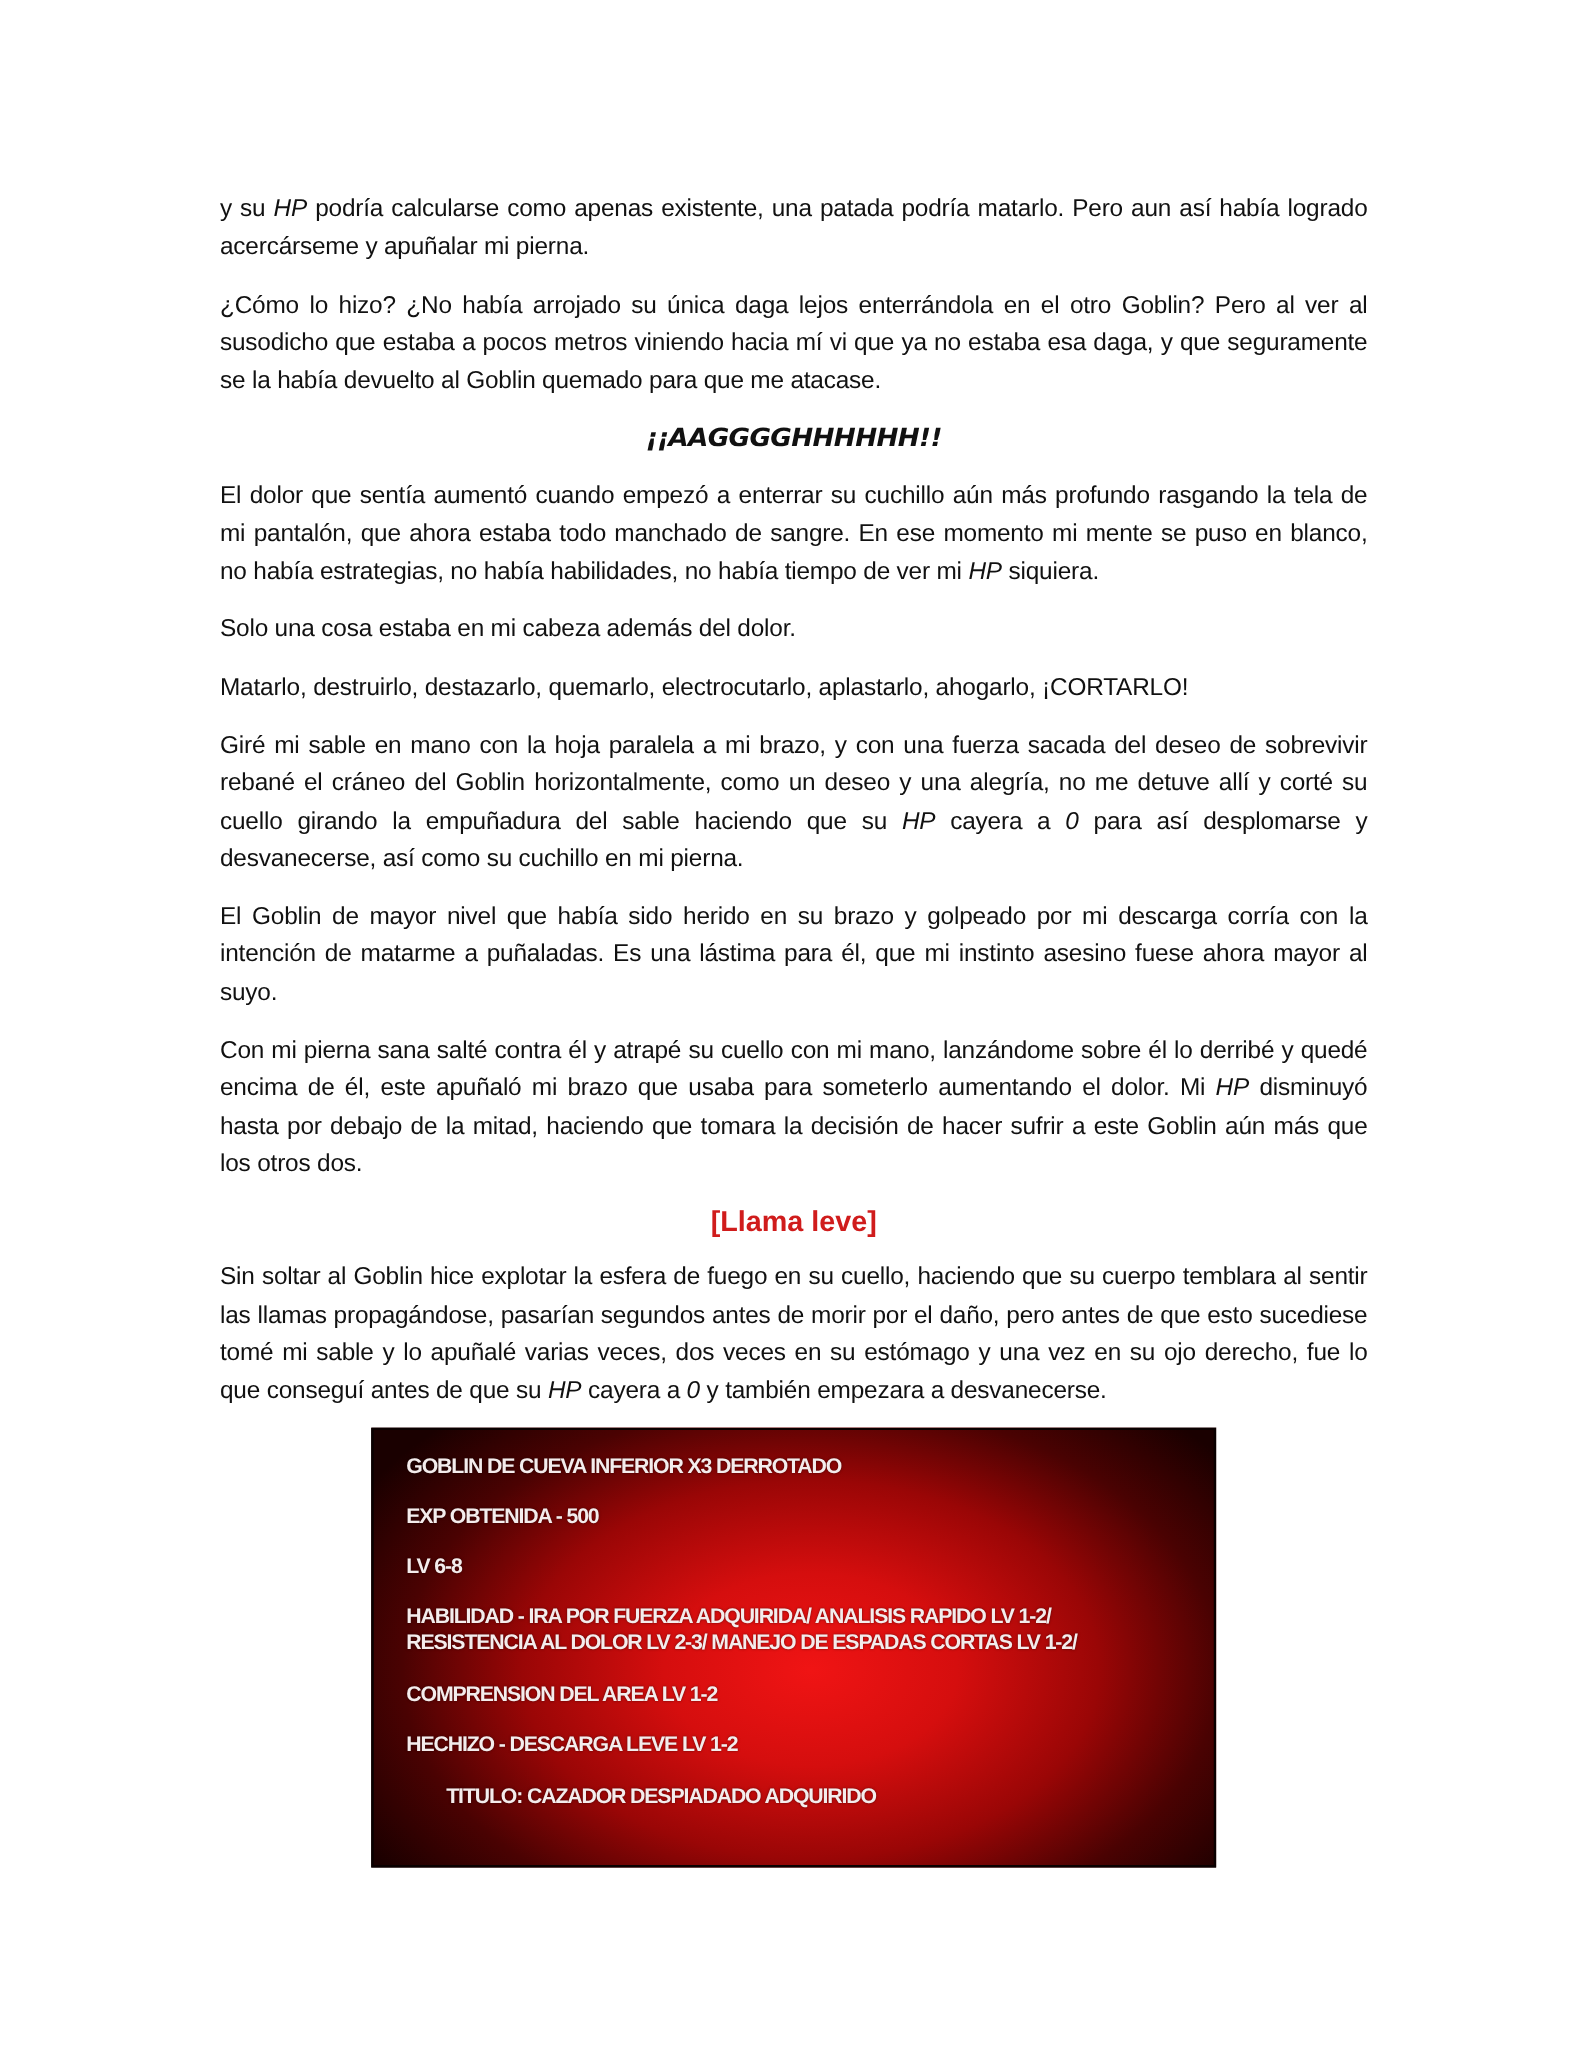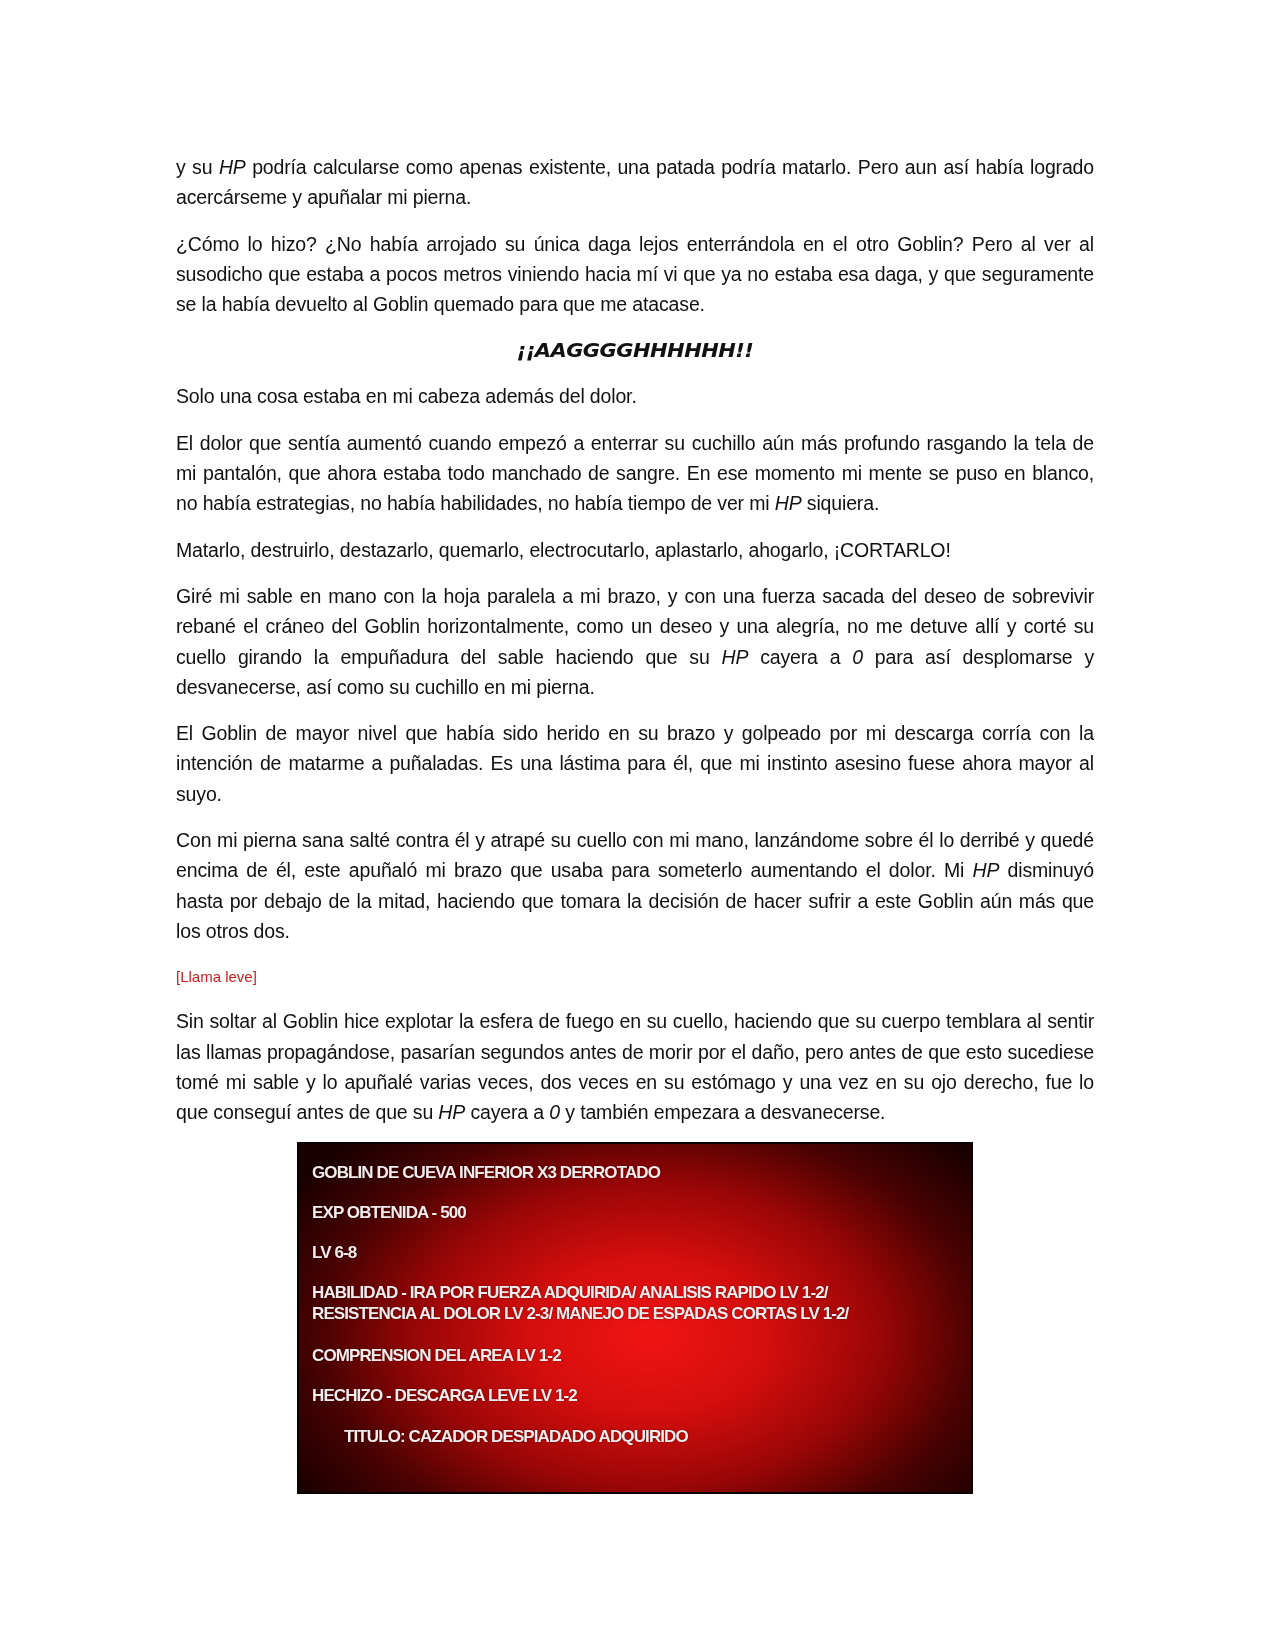--- a/index.html
+++ b/index.html
@@ -37,61 +37,62 @@
       font-size: 20px;
       line-height: 30px;
       font-weight: bold;
       font-style: italic;
       letter-spacing: -0.5px;
       font-family: "DejaVu Sans", "Liberation Sans", sans-serif;
       transform: scaleX(1.05);
     }
     .skill-callout {
       margin: 0 0 14px 0;
-      font-size: 15px;
+      text-align: center;
+      font-size: 23px;
       line-height: 30px;
-      font-weight: normal;
+      font-weight: bold;
       color: #d01c1c;
     }
     .status-panel {
       position: absolute;
       left: 297px;
       top: 1142px;
       width: 676px;
       height: 352px;
       background:
         radial-gradient(ellipse 62% 78% at 52% 55%, #f01414 0%, #d50e0e 28%, #9a0606 55%, #4a0202 78%, #1a0000 100%);
       box-shadow: inset 0 0 0 2px #0a0000;
       overflow: hidden;
     }
     .status-panel .line {
       position: absolute;
-      left: 15px;
+      left: 28px;
       color: #f4ecec;
       font-family: "Liberation Sans", "DejaVu Sans", sans-serif;
       font-weight: bold;
       font-size: 17px;
       letter-spacing: -0.9px;
       line-height: 21px;
       text-shadow: 0 0 2px rgba(0,0,0,0.55);
       white-space: nowrap;
     }
   </style>
 </head>
 <body>
 
 <div class="page">
   <div id="block-1">
       <p class="para"><span>y su </span><span class="it">HP</span><span> podría calcularse como apenas existente, una patada podría matarlo. Pero aun así había logrado acercárseme y apuñalar mi pierna.</span></p>
       <p class="para"><span>¿Cómo lo hizo? ¿No había arrojado su única daga lejos enterrándola en el otro Goblin? Pero al ver al susodicho que estaba a pocos metros viniendo hacia mí vi que ya no estaba esa daga, y que seguramente se la había devuelto al Goblin quemado para que me atacase.</span></p>
     </div>
   <p class="shout">¡¡AAGGGGHHHHHH!!</p>
   <div id="block-2">
+      <p class="para"><span>El dolor que sentía aumentó cuando empezó a enterrar su cuchillo aún más profundo rasgando la tela de mi pantalón, que ahora estaba todo manchado de sangre. En ese momento mi mente se puso en blanco, no había estrategias, no había habilidades, no había tiempo de ver mi </span><span class="it">HP</span><span> siquiera.</span></p>
       <p class="para"><span>Solo una cosa estaba en mi cabeza además del dolor.</span></p>
-      <p class="para"><span>El dolor que sentía aumentó cuando empezó a enterrar su cuchillo aún más profundo rasgando la tela de mi pantalón, que ahora estaba todo manchado de sangre. En ese momento mi mente se puso en blanco, no había estrategias, no había habilidades, no había tiempo de ver mi </span><span class="it">HP</span><span> siquiera.</span></p>
       <p class="para"><span>Matarlo, destruirlo, destazarlo, </span><span class="b">quemarlo, electrocutarlo, aplastarlo, ahogarlo, ¡CORTARLO!</span></p>
       <p class="para"><span>Giré mi sable en mano con la hoja paralela a mi brazo, y con una fuerza sacada del deseo de sobrevivir rebané el cráneo del Goblin horizontalmente, como un deseo y una alegría, no me detuve allí y corté su cuello girando la empuñadura del sable haciendo que su </span><span class="it">HP</span><span> cayera a </span><span class="it">0</span><span> para así desplomarse y desvanecerse, así como su cuchillo en mi pierna.</span></p>
       <p class="para"><span>El Goblin de mayor nivel que había sido herido en su brazo y golpeado por mi descarga corría con la intención de matarme a puñaladas. Es una lástima para él, que mi instinto asesino fuese ahora mayor al suyo.</span></p>
       <p class="para"><span>Con mi pierna sana salté contra él y atrapé su cuello con mi mano, lanzándome sobre él lo derribé y quedé encima de él, este apuñaló mi brazo que usaba para someterlo aumentando el dolor. Mi </span><span class="it">HP</span><span> disminuyó hasta por debajo de la mitad, haciendo que tomara la decisión de hacer sufrir a este Goblin aún más que los otros dos.</span></p>
     </div>
   <p class="skill-callout">[Llama leve]</p>
   <div id="block-3">
       <p class="para"><span>Sin soltar al Goblin hice explotar la esfera de fuego en su cuello, haciendo que su cuerpo temblara al sentir las llamas propagándose, pasarían segundos antes de morir por el daño, pero antes de que esto sucediese tomé mi sable y lo apuñalé varias veces, dos veces en su estómago y una vez en su ojo derecho, fue lo que conseguí antes de que su </span><span class="it">HP</span><span> cayera a </span><span class="it">0</span><span> y también empezara a desvanecerse.</span></p>
     </div>
 </div>

